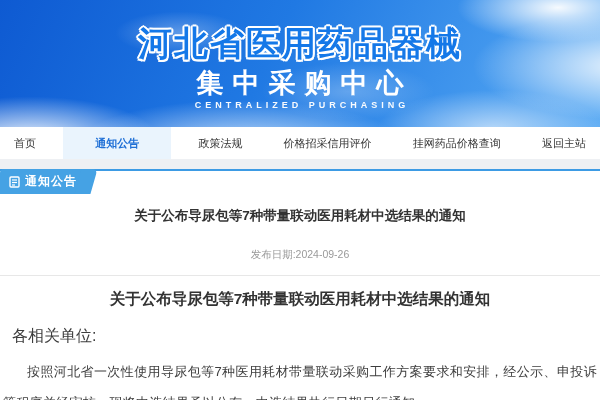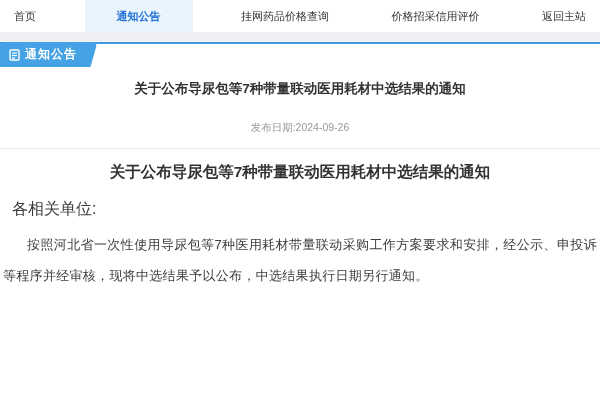--- a/index.html
+++ b/index.html
@@ -96,26 +96,32 @@
   .para{
     margin:11px 0 0 0;font-size:13px;line-height:31px;
     text-indent:24px;text-align:justify;letter-spacing:.3px;
   }
 </style>
 </head>
 <body>
 
 <div class="page">
 
+  <header class="banner">
+    <h1 class="banner-title">河北省医用药品器械</h1>
+    <div class="banner-sub">集中采购中心</div>
+    <div class="banner-sub-en">CENTRALIZED PURCHASING</div>
+  </header>
 
   <nav class="navbar">
     <a class="nav-item">首页</a>
     <a class="nav-item active">通知公告</a>
+    <a class="nav-item">政策法规</a>
+    <a class="nav-item">价格招采信用评价</a>
     <a class="nav-item">挂网药品价格查询</a>
-    <a class="nav-item">价格招采信用评价</a>
     <a class="nav-item">返回主站</a>
   </nav>
 
   <div class="gap"></div>
 
   <main class="content">
 
     <div class="section-tab">
       <span class="doc-icon">
         <svg width="11" height="12" viewBox="0 0 11 12" aria-hidden="true">

